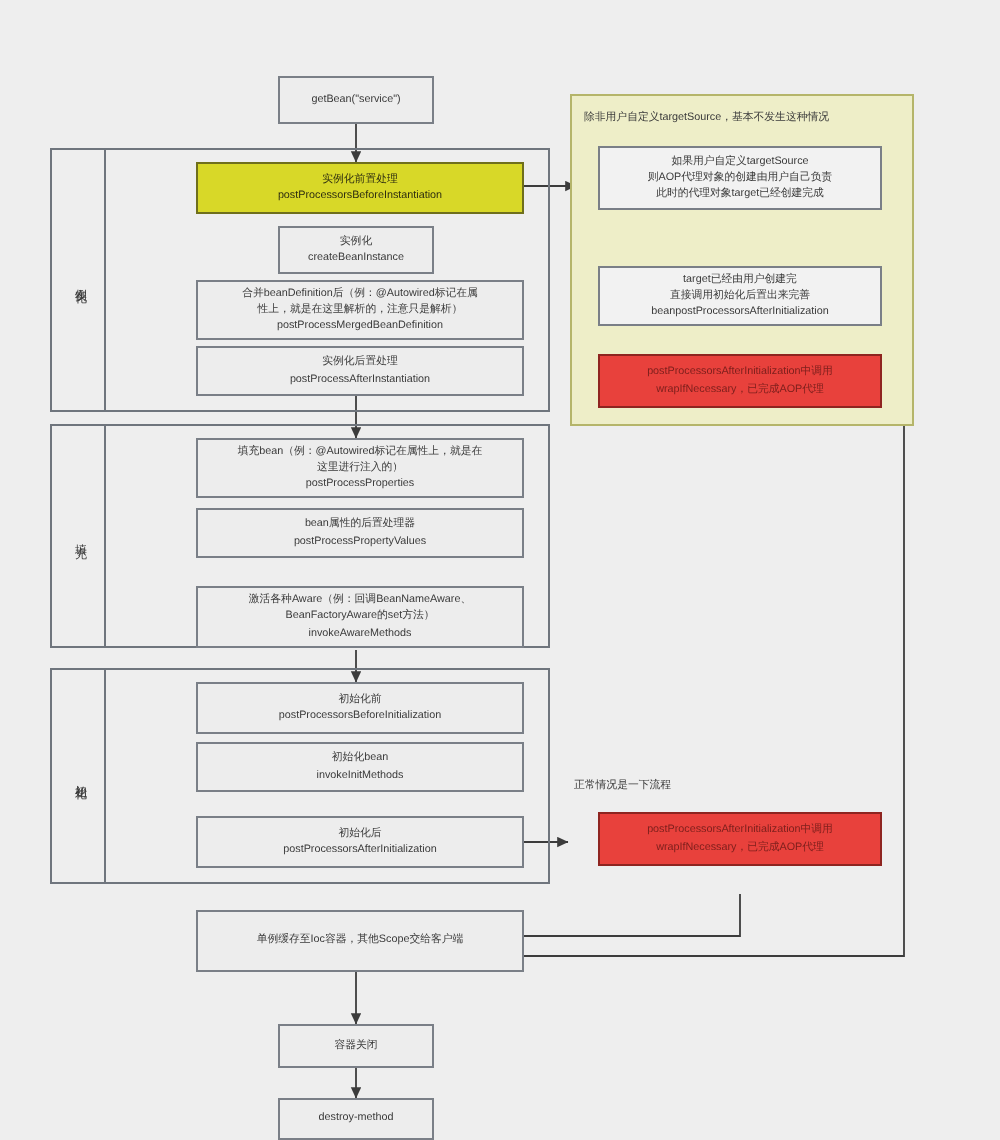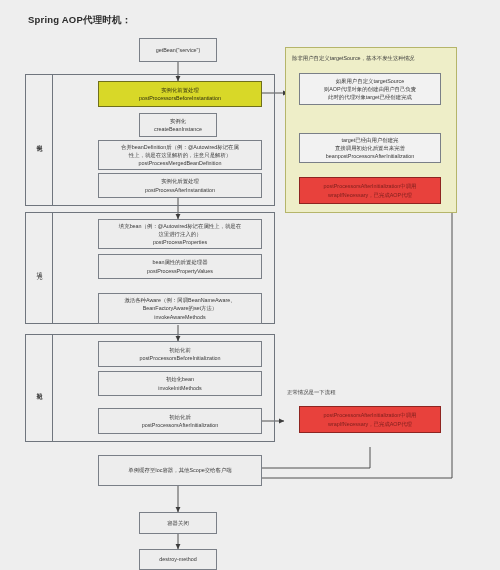--- a/index.html
+++ b/index.html
@@ -113,21 +113,20 @@
     width: 500px;
     height: 570px;
     pointer-events: none;
   }
 </style>
 </head>
 <body>
 
 <div id="canvas">
 
-  <div class="title">Spring AOP代理时机：</div>
 
   <svg id="wires" viewBox="0 0 500 570">
     <defs>
       <marker id="ah" markerWidth="7" markerHeight="7" refX="5.4" refY="2.6" orient="auto" markerUnits="userSpaceOnUse">
         <path d="M0,0 L5.6,2.6 L0,5.2 z" fill="#3c3c3c"></path>
       </marker>
     </defs>
     <g stroke="#3c3c3c" stroke-width="0.9" fill="none">
 
       <path d="M178,62 L178,81" marker-end="url(#ah)"></path>

